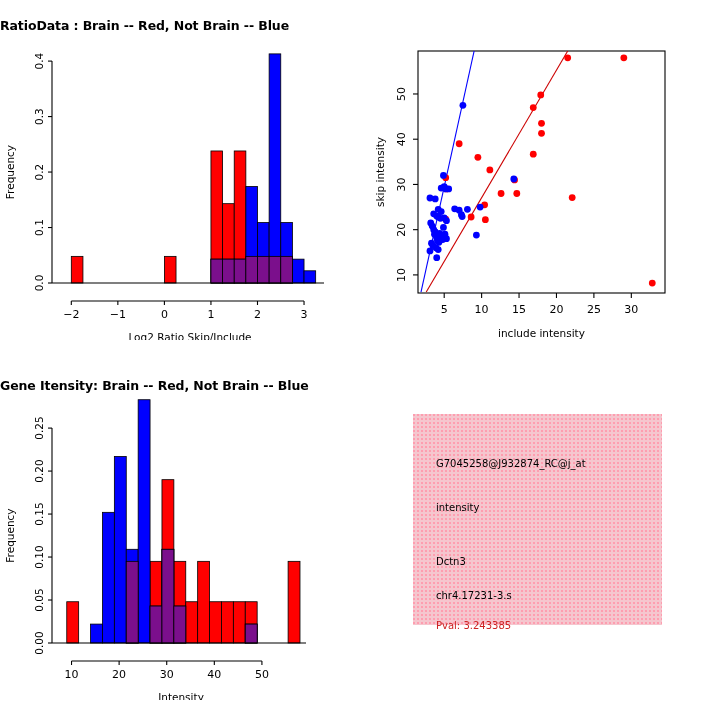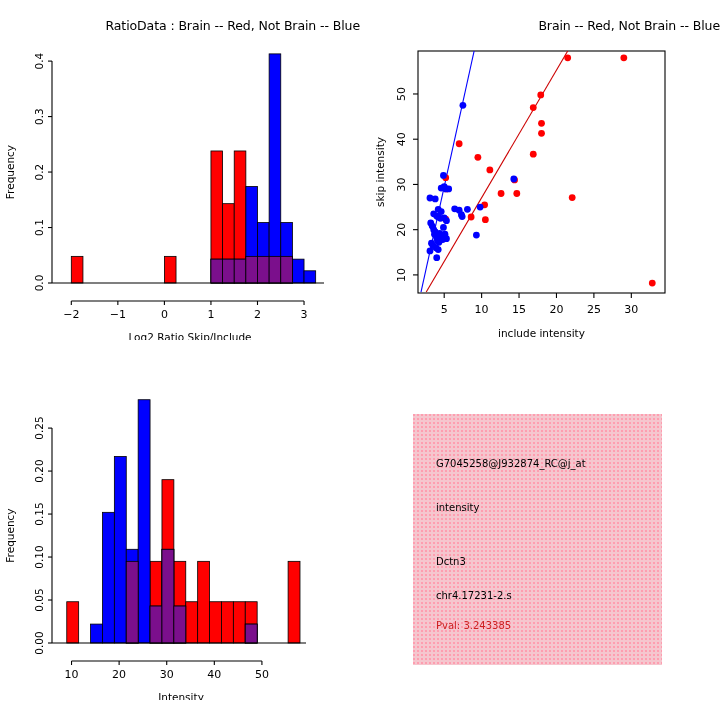--- a/index.html
+++ b/index.html
@@ -21,36 +21,36 @@
   }
   #panel-ratio-hist { left: 0; top: 0; }
   #panel-scatter    { left: 360px; top: 0; }
   #panel-gene-hist  { left: 0; top: 360px; }
   #panel-info       { left: 360px; top: 360px; }
 
   .plot-title {
     position: absolute;
     left: 0;
     width: 100%;
-    text-align: right;
-    font-weight: normal;
+    text-align: left;
+    font-weight: bold;
     font-size: 12.5px;
     color: #000;
     letter-spacing: -0.1px;
     white-space: nowrap;
   }
   svg { display: block; }
 
   
   .info-box {
     position: absolute;
     left: 53px;
     top: 54px;
     width: 249px;
-    height: 251px;
+    height: 211px;
     background-color: #f5c6ce;
     background-image:
       radial-gradient(circle at 1px 1px, rgba(255,150,170,0.85) 0.9px, transparent 1.2px);
     background-size: 4px 4px;
   }
   .info-line {
     position: absolute;
     left: 23px;
     font-size: 10px;
     color: #000000;
@@ -120,21 +120,20 @@
         <text x="257.4909090909091" y="318" font-family="&quot;DejaVu Sans&quot;, sans-serif" font-size="11" fill="#000" text-anchor="middle">2</text>
         <line x1="304.0363636363636" y1="301" x2="304.0363636363636" y2="305" stroke="#000" stroke-width="1.1"></line>
         <text x="304.0363636363636" y="318" font-family="&quot;DejaVu Sans&quot;, sans-serif" font-size="11" fill="#000" text-anchor="middle">3</text>
       </g>
       <text x="190" y="341" font-family="&quot;DejaVu Sans&quot;, sans-serif" font-size="10.5" fill="#000" text-anchor="middle">Log2 Ratio Skip/Include</text>
       <text x="14" y="172.04761904761904" font-family="&quot;DejaVu Sans&quot;, sans-serif" font-size="10.5" fill="#000" text-anchor="middle" transform="rotate(-90 14 172.04761904761904)">Frequency</text>
     </svg>
 </div>
 
 <div class="panel" id="panel-scatter">
-  <div class="plot-title" style="top:18px;">Brain -- Red, Not Brain -- Blue</div>
   <svg id="svg-scatter" width="360" height="340" viewBox="0 0 360 340">
       <rect x="58" y="51" width="247" height="242" fill="none" stroke="#000" stroke-width="1.1"></rect>
       <defs>
         <clipPath id="scclip">
           <rect x="58" y="51" width="247" height="242"></rect>
         </clipPath>
       </defs>
       <g clip-path="url(#scclip)">
         <line x1="60.99393939393939" y1="292.09532710280376" x2="114.13636363636363" y2="51" stroke="#0000FF" stroke-width="1.1"></line>
         <line x1="66.23333333333333" y1="292.09532710280376" x2="207.6969696969697" y2="51" stroke="#CC0000" stroke-width="1.1"></line>
@@ -230,20 +229,21 @@
         <text x="45" y="139.20560747663552" font-family="&quot;DejaVu Sans&quot;, sans-serif" font-size="11" fill="#000" text-anchor="middle" transform="rotate(-90 45 139.20560747663552)">40</text>
         <line x1="58" y1="93.97196261682242" x2="53" y2="93.97196261682242" stroke="#000" stroke-width="1.1"></line>
         <text x="45" y="93.97196261682242" font-family="&quot;DejaVu Sans&quot;, sans-serif" font-size="11" fill="#000" text-anchor="middle" transform="rotate(-90 45 93.97196261682242)">50</text>
       </g>
       <text x="181.5" y="337" font-family="&quot;DejaVu Sans&quot;, sans-serif" font-size="10.5" fill="#000" text-anchor="middle">include intensity</text>
       <text x="24" y="172" font-family="&quot;DejaVu Sans&quot;, sans-serif" font-size="10.5" fill="#000" text-anchor="middle" transform="rotate(-90 24 172)">skip intensity</text>
     </svg>
 </div>
 
 <div class="panel" id="panel-gene-hist">
+  <div class="plot-title" style="top:18px;">Gene Itensity: Brain -- Red, Not Brain -- Blue</div>
   <svg id="svg-gene" width="360" height="340" viewBox="0 0 360 340">
       <g>
         <rect x="66.76" y="241.73684210526315" width="11.899999999999991" height="41.26315789473685" fill="#FF0000" stroke="#000" stroke-width="0.8" fill-opacity="1"></rect>
         <rect x="126.26" y="201.33333333333331" width="11.899999999999991" height="81.66666666666669" fill="#FF0000" stroke="#000" stroke-width="0.8" fill-opacity="1"></rect>
         <rect x="150.06" y="201.33333333333331" width="11.899999999999977" height="81.66666666666669" fill="#FF0000" stroke="#000" stroke-width="0.8" fill-opacity="1"></rect>
         <rect x="161.95999999999998" y="119.66666666666666" width="11.900000000000034" height="163.33333333333334" fill="#FF0000" stroke="#000" stroke-width="0.8" fill-opacity="1"></rect>
         <rect x="173.86" y="201.33333333333331" width="11.899999999999977" height="81.66666666666669" fill="#FF0000" stroke="#000" stroke-width="0.8" fill-opacity="1"></rect>
         <rect x="185.76" y="241.73684210526315" width="11.900000000000006" height="41.26315789473685" fill="#FF0000" stroke="#000" stroke-width="0.8" fill-opacity="1"></rect>
         <rect x="197.66" y="201.33333333333331" width="11.900000000000006" height="81.66666666666669" fill="#FF0000" stroke="#000" stroke-width="0.8" fill-opacity="1"></rect>
         <rect x="209.56" y="241.73684210526315" width="11.900000000000006" height="41.26315789473685" fill="#FF0000" stroke="#000" stroke-width="0.8" fill-opacity="1"></rect>
@@ -298,16 +298,16 @@
       <text x="181" y="341" font-family="&quot;DejaVu Sans&quot;, sans-serif" font-size="10.5" fill="#000" text-anchor="middle">Intensity</text>
       <text x="14" y="175.5438596491228" font-family="&quot;DejaVu Sans&quot;, sans-serif" font-size="10.5" fill="#000" text-anchor="middle" transform="rotate(-90 14 175.5438596491228)">Frequency</text>
     </svg>
 </div>
 
 <div class="panel" id="panel-info">
   <div class="info-box">
     <div class="info-line" style="top:44px;">G7045258@J932874_RC@j_at</div>
     <div class="info-line" style="top:88px;">intensity</div>
     <div class="info-line" style="top:142px;">Dctn3</div>
-    <div class="info-line" style="top:176px;">chr4.17231-2.s</div>
+    <div class="info-line" style="top:176px;">chr4.17231-3.s</div>
     <div class="info-line pval" style="top:206px;">Pval: 3.243385</div>
   </div>
 </div>
 
 </body></html>

